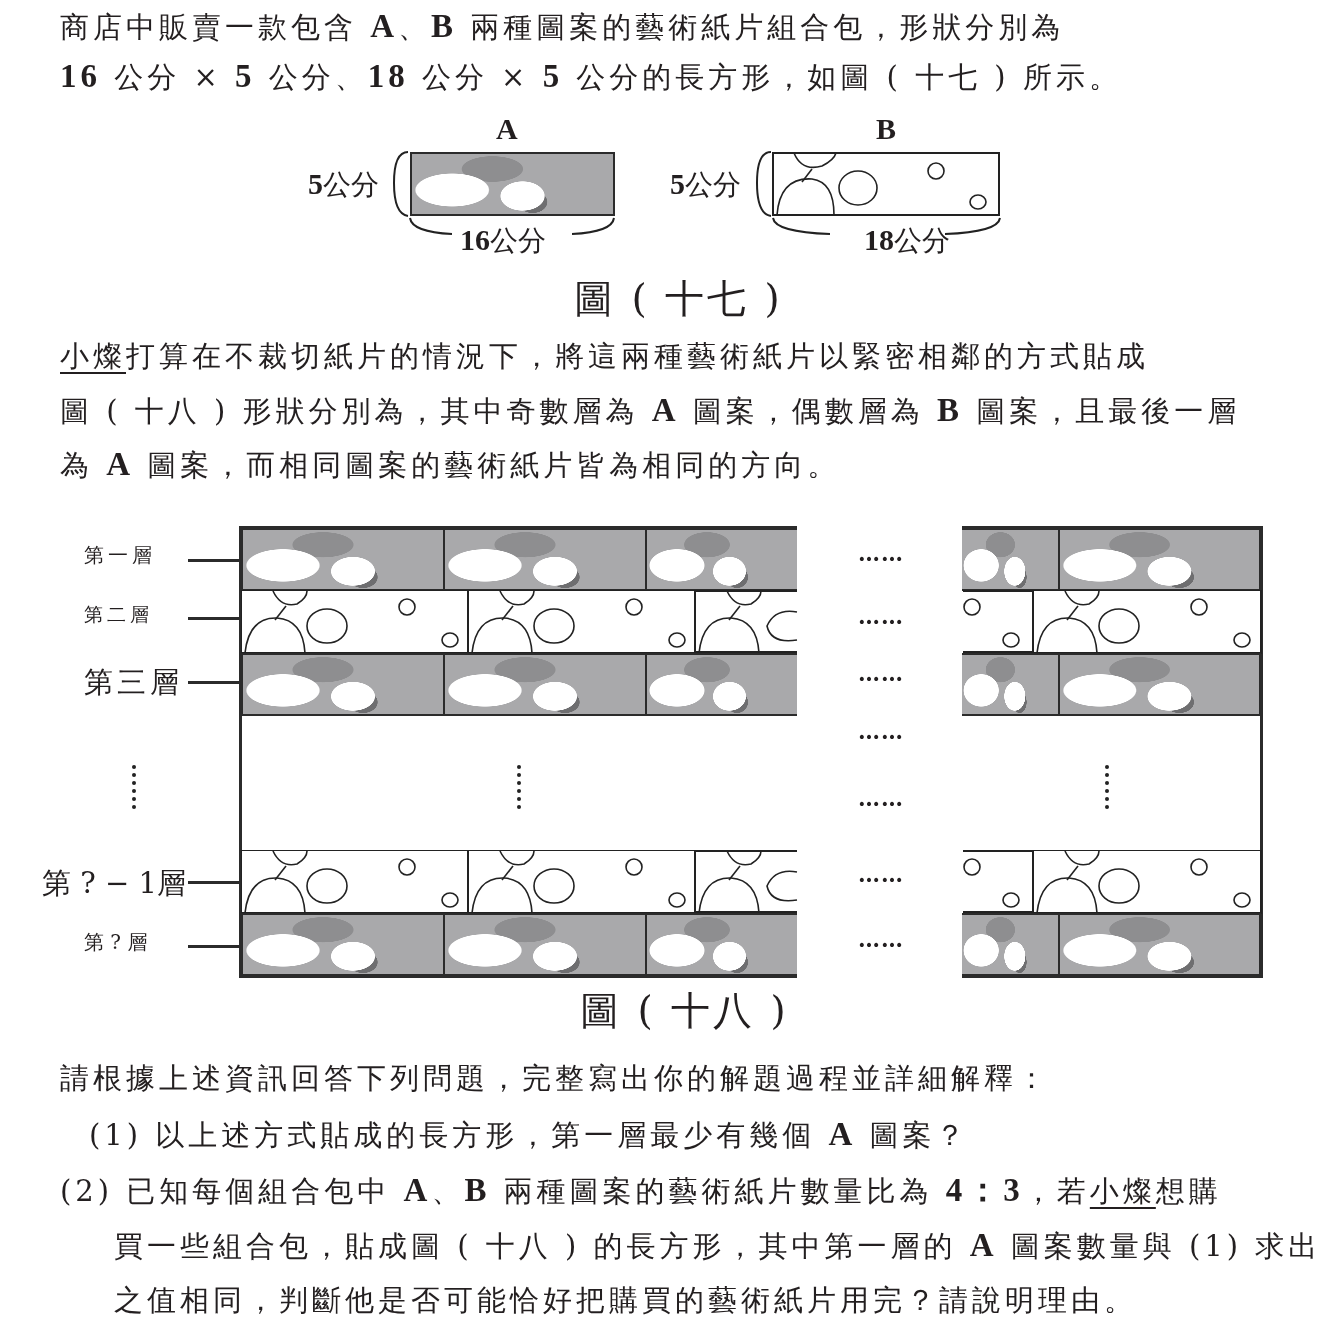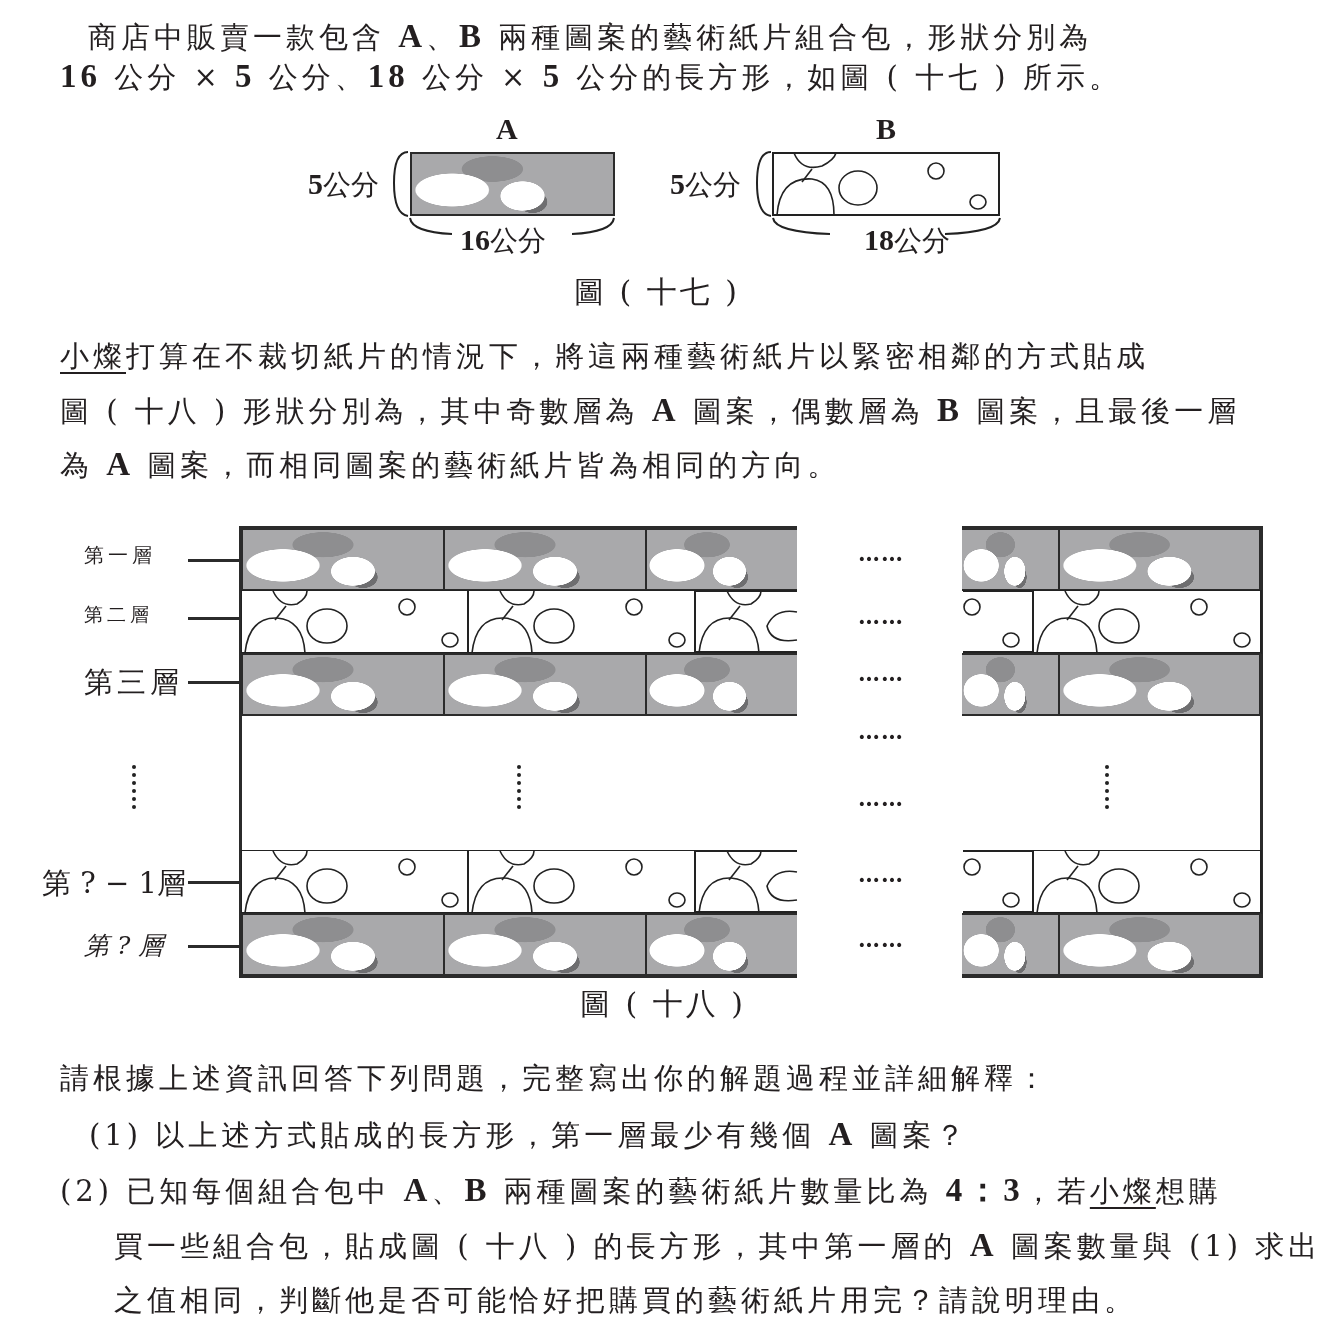--- a/index.html
+++ b/index.html
@@ -1,39 +1,39 @@
 <!DOCTYPE html>
 <html><head>
 <meta charset="utf-8">
 <style>
   html,body{margin:0;padding:0;background:#fff;}
   body{width:1338px;height:1341px;position:relative;overflow:hidden;font-family:"DejaVu Serif","Liberation Serif",serif;color:#231f20;}
   .p{position:absolute;left:60px;font-size:29px;letter-spacing:4px;line-height:40px;white-space:nowrap;}
   b{font-family:"Liberation Serif",serif;font-weight:bold;font-size:33px;}
   .u{text-decoration:underline;text-underline-offset:6px;}
   .abs{position:absolute;}
-  .cap{position:absolute;font-size:30px;white-space:nowrap;letter-spacing:3px;}
+  .cap{position:absolute;font-size:39px;white-space:nowrap;letter-spacing:3px;}
   .lbl{position:absolute;font-size:28px;white-space:nowrap;}
   .lblbold{font-family:"Liberation Serif",serif;font-weight:bold;font-size:30px;}
   .tile{position:absolute;box-sizing:border-box;border:2px solid #2b2b2b;overflow:hidden;background:#fff;}
   .tileA{background:
     radial-gradient(ellipse 30% 45% at 20% 60%, #fff 60%, transparent 62%),
     radial-gradient(ellipse 18% 40% at 55% 70%, #fff 60%, transparent 62%),
     radial-gradient(ellipse 25% 35% at 40% 25%, #8e8e90 60%, transparent 62%),
     radial-gradient(ellipse 12% 30% at 60% 80%, #6e6e70 60%, transparent 62%),
     #a9a9ab;}
   .dots{position:absolute;font-size:22px;letter-spacing:1px;font-weight:bold;}
   .vdots{position:absolute;width:4px;}
   .vdots i{display:block;width:4px;height:4px;border-radius:50%;background:#222;margin-bottom:4px;}
   .lead{position:absolute;height:3px;background:#2b2b2b;}
 </style>
 </head>
 <body>
 
-<div class="p" style="top:16px;margin-left:28px;"><span>商店中販賣一款包含 </span><b>A</b><span>、</span><b>B</b><span> 兩種圖案的藝術紙片組合包，形狀分別為</span></div>
+<div class="p" style="top:6px;"><span>商店中販賣一款包含 </span><b>A</b><span>、</span><b>B</b><span> 兩種圖案的藝術紙片組合包，形狀分別為</span></div>
 <div class="p" style="top:56px;"><b>16</b><span> 公分 × </span><b>5</b><span> 公分、</span><b>18</b><span> 公分 × </span><b>5</b><span> 公分的長方形，如圖 ( 十七 ) 所示。</span></div>
 
 <div>
   <div class="lbl lblbold" style="left:496px;top:112px;">A</div>
   <div class="tile tileA" style="left:410px;top:152px;width:205px;height:64px;"></div>
   <div class="lbl" style="left:308px;top:166px;"><span class="lblbold">5</span><span>公分</span></div>
   <div class="lbl" style="left:460px;top:222px;"><span class="lblbold">16</span><span>公分</span></div>
   <svg class="abs" style="left:392px;top:150px;" width="230" height="95">
     <path d="M16 2 Q2 2 2 33 Q2 64 16 66" fill="none" stroke="#222" stroke-width="2"></path>
     <path d="M18 68 Q20 82 60 84" fill="none" stroke="#222" stroke-width="2"></path>
@@ -207,21 +207,21 @@
     </div>
 
   <div class="lbl" style="left:84px;top:542px;font-size:20px;letter-spacing:4px;">第一層</div>
   <div class="lead" style="left:188px;top:559px;width:52px;"></div>
   <div class="lbl" style="left:84px;top:602px;font-size:19px;letter-spacing:4px;">第二層</div>
   <div class="lead" style="left:188px;top:617px;width:52px;"></div>
   <div class="lbl" style="left:84px;top:663px;font-size:29px;letter-spacing:4px;">第三層</div>
   <div class="lead" style="left:188px;top:681px;width:52px;"></div>
   <div class="lbl" style="left:42px;top:864px;font-size:29px;">第 ? − 1層</div>
   <div class="lead" style="left:188px;top:881px;width:52px;"></div>
-  <div class="lbl" style="left:84px;top:929px;font-size:25px;font-style:italic;">第 ? 層</div>
+  <div class="lbl" style="left:84px;top:929px;font-size:20px;">第 ? 層</div>
   <div class="lead" style="left:188px;top:945px;width:52px;"></div>
 
   <div class="cap" style="left:580px;top:984px;">圖 ( 十八 )</div>
 </div>
 
 <div class="p" style="top:1058px;">請根據上述資訊回答下列問題，完整寫出你的解題過程並詳細解釋：</div>
 <div class="p" style="top:1114px;margin-left:29px;"><span>(1)</span><span> 以上述方式貼成的長方形，第一層最少有幾個 </span><b>A</b><span> 圖案？</span></div>
 <div class="p" style="top:1170px;"><span>(2)</span><span> 已知每個組合包中 </span><b>A</b><span>、</span><b>B</b><span> 兩種圖案的藝術紙片數量比為 </span><b>4：3</b><span>，若</span><span class="u">小燦</span><span>想購</span></div>
 <div class="p" style="top:1225px;left:114px;"><span>買一些組合包，貼成圖 ( 十八 ) 的長方形，其中第一層的 </span><b>A</b><span> 圖案數量與 (1) 求出</span></div>
 <div class="p" style="top:1280px;left:114px;">之值相同，判斷他是否可能恰好把購買的藝術紙片用完？請說明理由。</div>

